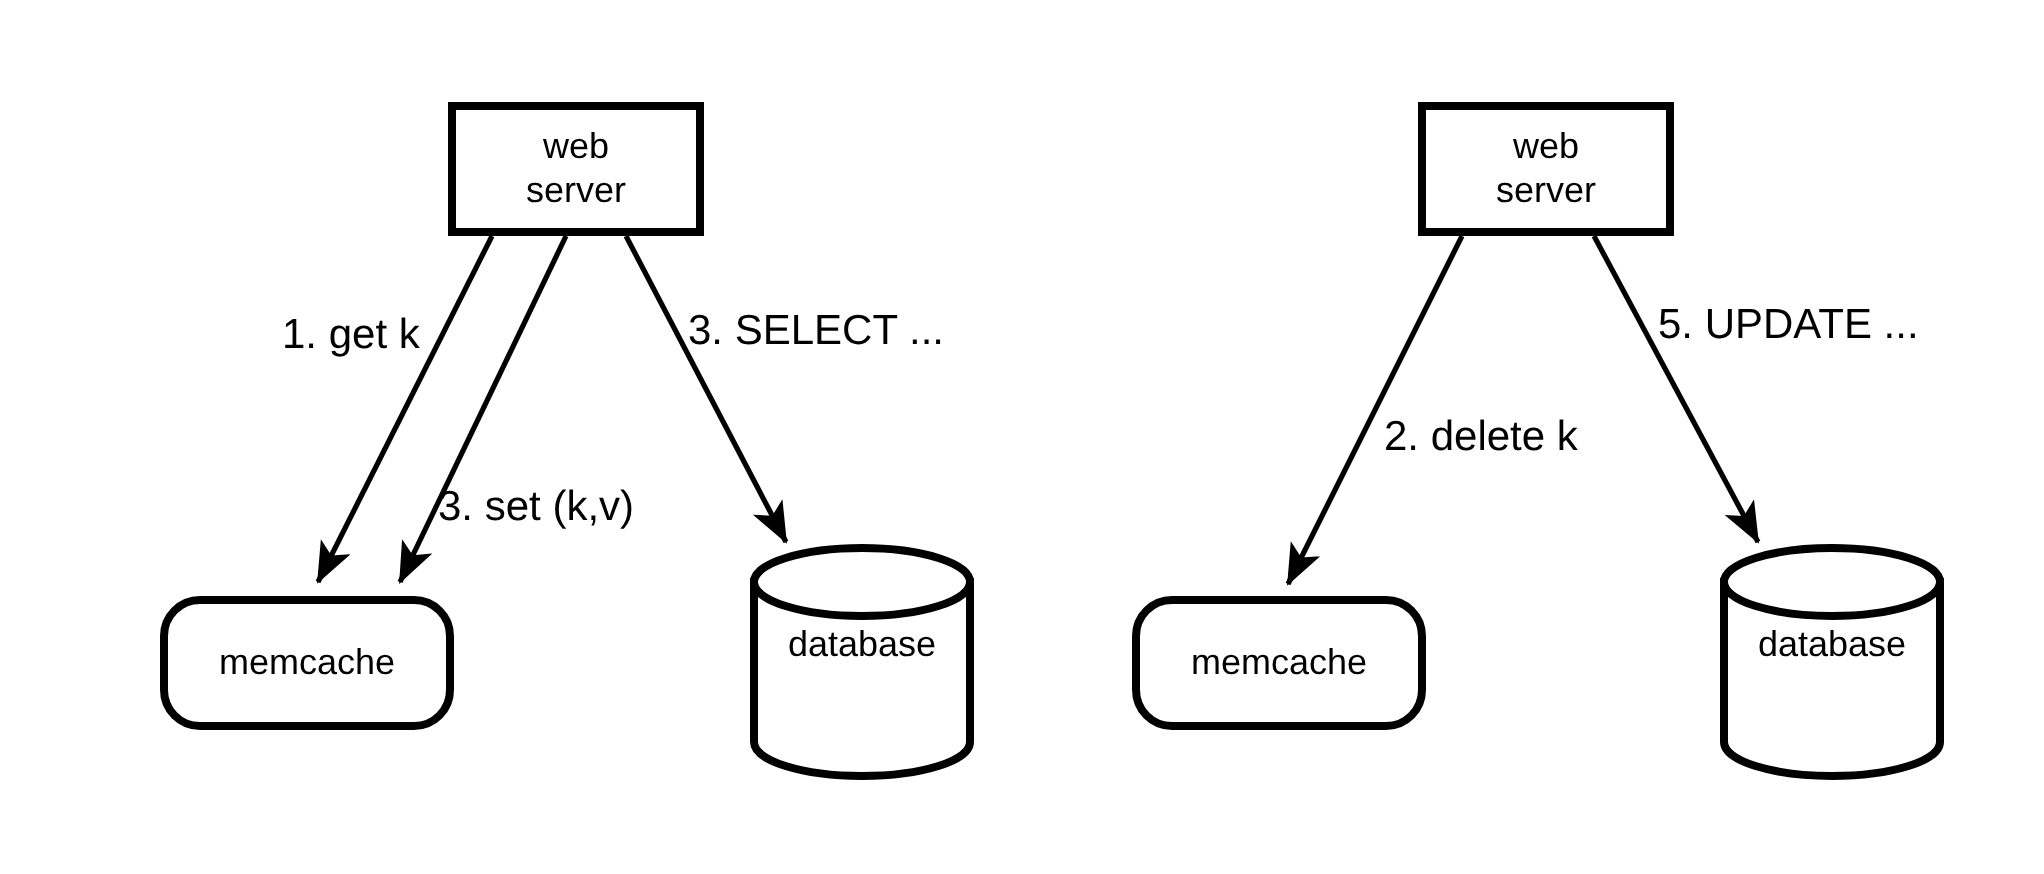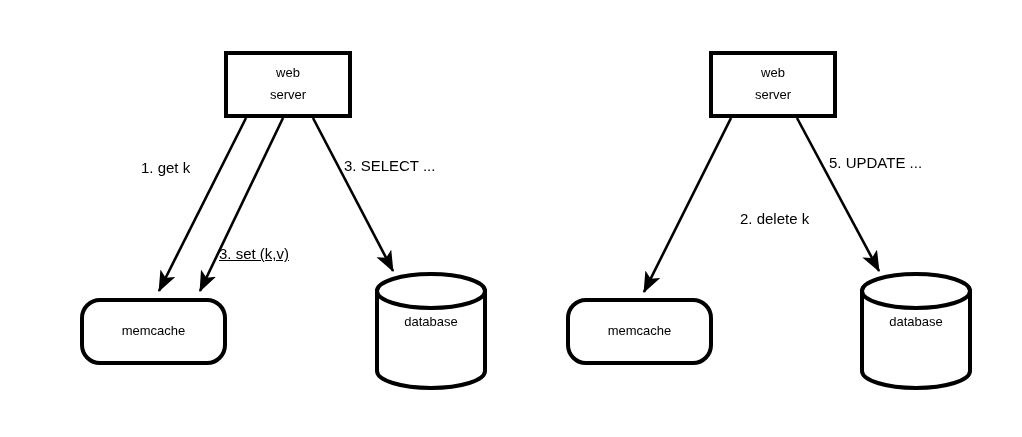--- a/index.html
+++ b/index.html
@@ -29,30 +29,30 @@
     top: 0;
     width: 1022px;
     height: 437px;
     display: block;
   }
   
   .node-label {
     position: absolute;
     text-align: center;
     font-family: "Liberation Sans", sans-serif;
-    font-size: 13px;
+    font-size: 18px;
     line-height: 22px;
     color: #000000;
     white-space: pre;
     pointer-events: none;
   }
   .edge-label {
     position: absolute;
     font-family: "Liberation Sans", sans-serif;
-    font-size: 15px;
+    font-size: 21px;
     line-height: 22px;
     color: #000000;
     white-space: pre;
   }
 </style>
 </head>
 <body style="background: rgb(255, 255, 255);">
 
 <div id="canvas">
 
@@ -96,26 +96,26 @@
 server</div>
 
   <div class="node-label" style="left:82px; top:320px; width:143px;">memcache</div>
 
   <div class="node-label" style="left:377px; top:311px; width:108px;">database</div>
 
   <div class="edge-label" style="left:141px; top:157px;">1. get k</div>
 
   <div class="edge-label" style="left:344px; top:155px;">3. SELECT ...</div>
 
-  <div class="edge-label" style="left:219px; top:243px;text-decoration:underline;">3. set (k,v)</div>
+  <div class="edge-label" style="left:219px; top:243px;">3. set (k,v)</div>
 
   <div class="node-label" style="left:711px; top:62px; width:124px;">web
 server</div>
 
   <div class="node-label" style="left:568px; top:320px; width:143px;">memcache</div>
 
   <div class="node-label" style="left:862px; top:311px; width:108px;">database</div>
 
   <div class="edge-label" style="left:829px; top:152px;">5. UPDATE ...</div>
 
-  <div class="edge-label" style="left:692px; top:208px;margin-left:48px;">2. delete k</div>
+  <div class="edge-label" style="left:692px; top:208px;">2. delete k</div>
 
 </div>
 
 </body></html>

